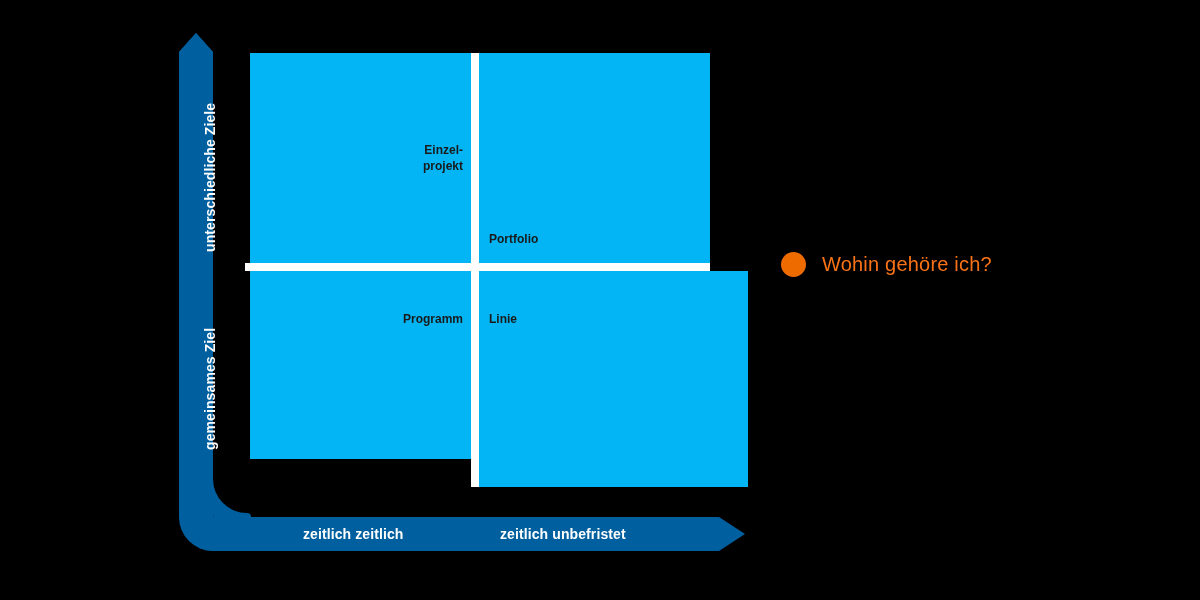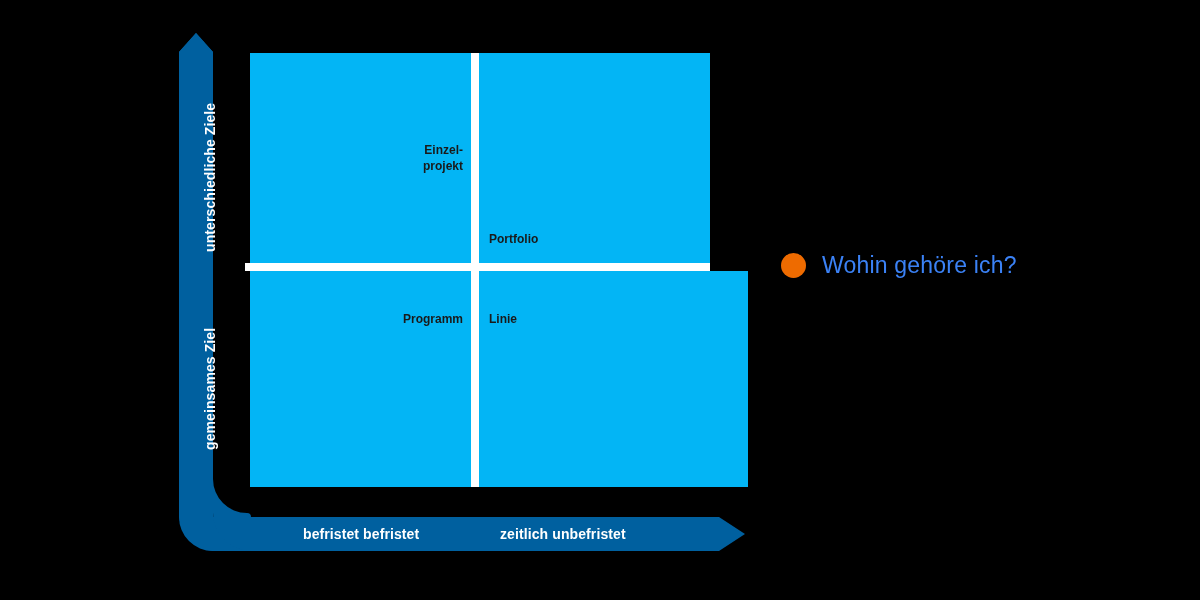--- a/index.html
+++ b/index.html
@@ -87,21 +87,21 @@
   #q-top-right {
     left: 229px; top: 0;
     width: 231px; height: 210px;
     justify-content: flex-start;
     align-items: flex-end;
     padding-left: 10px;
     padding-bottom: 16px;
   }
   #q-bottom-left {
     left: 0; top: 218px;
-    width: 221px; height: 216px;
+    width: 221px; height: 188px;
     justify-content: flex-end;
     align-items: flex-start;
     text-align: right;
     padding-right: 8px;
     padding-top: 40px;
   }
   #q-bottom-right {
     left: 229px; top: 218px;
     width: 269px; height: 216px;
     justify-content: flex-start;
@@ -138,22 +138,22 @@
     gap: 16px;
   }
   #legend-dot {
     width: 25px;
     height: 25px;
     border-radius: 50%;
     background: #EE6B00;
     flex: 0 0 auto;
   }
   #legend-text {
-    color: #3b82f6;
-    font-size: 23px;
+    color: #f97316;
+    font-size: 20px;
     font-weight: 400;
     white-space: nowrap;
     letter-spacing: 0.2px;
   }
 </style>
 </head>
 <body>
 
 <div id="stage">
 
@@ -176,21 +176,21 @@
                Z" fill="#00609F"></path>
       <path d="M 196 33 L 213 52 L 213 513 A 38 38 0 0 0 251 551 L 213 551 A 38 38 0 0 1 179 513 L 179 52 Z" fill="#00609F"></path>
       <path d="M 179 52 L 196 33 L 213 52 Z" fill="#00609F"></path>
       <path d="M 179 52 L 213 52 L 213 513 A 38 38 0 0 0 251 551 L 213 551 A 34 34 0 0 1 179 517 Z" fill="#00609F"></path>
     </g>
   </svg>
 
   <div class="v-axis-label" id="label-unterschiedliche">unterschiedliche Ziele</div>
   <div class="v-axis-label" id="label-gemeinsames">gemeinsames Ziel</div>
 
-  <div class="h-axis-label" id="label-befristet">befristet befristet</div>
+  <div class="h-axis-label" id="label-befristet">zeitlich zeitlich</div>
   <div class="h-axis-label" id="label-unbefristet">zeitlich unbefristet</div>
 
   <div id="matrix">
     <div class="quadrant" id="q-top-left">
       <span><span>Einzel-</span><br><span>projekt</span></span>
     </div>
     <div class="quadrant" id="q-top-right">
       <span>Portfolio</span>
     </div>
     <div class="quadrant" id="q-bottom-left">

